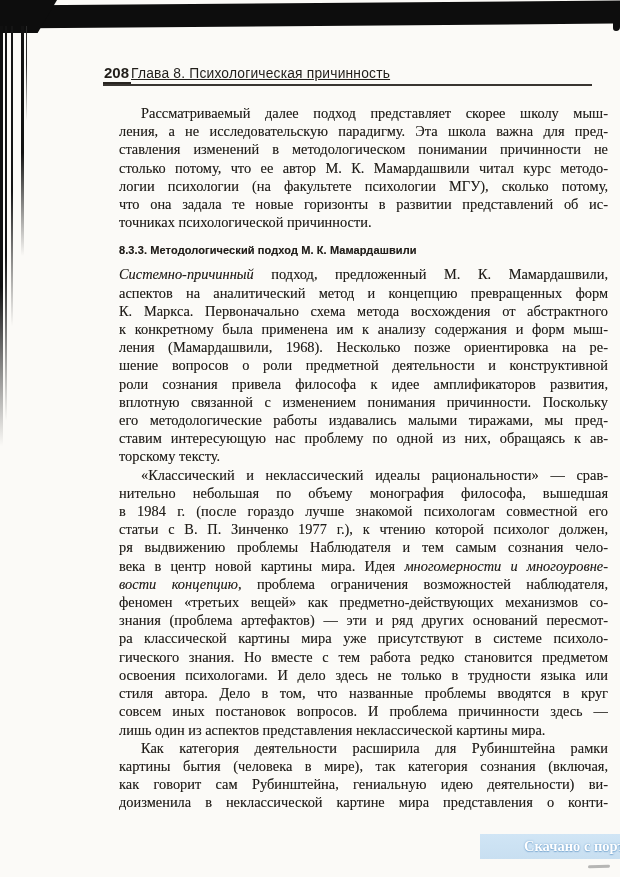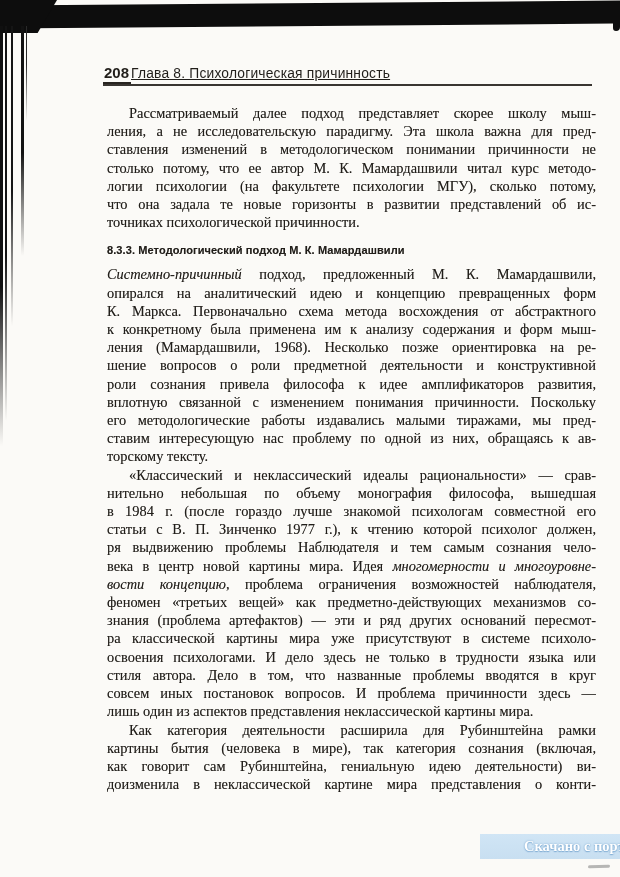--- a/index.html
+++ b/index.html
@@ -55,21 +55,21 @@
     font-weight:bold; font-size:15px; line-height:17px;
     border-bottom:2px solid var(--rule, #282420); padding:0 2px 1px 1px;
   }
   .chapter { font-size:13.8px; line-height:17px; letter-spacing:0.2px; padding-bottom:2px;text-decoration:underline; }
   .header-rule {
     position:absolute; top:84px; left:0; right:0; height:2px;
     background:var(--rule, #282420); opacity:0.92;
   }
 
   .bodytext {
-    position:absolute; top:104px; left:4px; width:100%;
+    position:absolute; top:104px; left:16px; width:100%;
     font-size:14.4px; line-height:18.2px;
     text-shadow:0 0 0.5px rgba(33,30,26,0.45);
   }
   .para { margin:0; }
   .line { text-align:justify; text-align-last:justify; }
   .line.first { text-indent:22px; }
   .line.end { text-align-last:left; }
   .ital { font-style:italic; }
 
   .section-heading {
@@ -121,21 +121,21 @@
             <div class="line"><span>столько потому, что ее автор М. К. Мамардашвили читал курс методо-</span></div>
             <div class="line"><span>логии психологии (на факультете психологии МГУ), сколько потому,</span></div>
             <div class="line"><span>что она задала те новые горизонты в развитии представлений об ис-</span></div>
             <div class="line end"><span>точниках психологической причинности.</span></div>
           </div>
         </div>
       <h2 class="section-heading">8.3.3. Методологический подход М. К. Мамардашвили</h2>
       <div>
           <div class="para">
             <div class="line"><span class="ital">Системно-причинный</span><span> подход, предложенный М. К. Мамардашвили,</span></div>
-            <div class="line"><span>опирался на аналитический идею и концепцию превращенных форм</span></div>
+            <div class="line"><span>аспектов на аналитический метод и концепцию превращенных форм</span></div>
             <div class="line"><span>К. Маркса. Первоначально схема метода восхождения от абстрактного</span></div>
             <div class="line"><span>к конкретному была применена им к анализу содержания и форм мыш-</span></div>
             <div class="line"><span>ления (Мамардашвили, 1968). Несколько позже ориентировка на ре-</span></div>
             <div class="line"><span>шение вопросов о роли предметной деятельности и конструктивной</span></div>
             <div class="line"><span>роли сознания привела философа к идее амплификаторов развития,</span></div>
             <div class="line"><span>вплотную связанной с изменением понимания причинности. Поскольку</span></div>
             <div class="line"><span>его методологические работы издавались малыми тиражами, мы пред-</span></div>
             <div class="line"><span>ставим интересующую нас проблему по одной из них, обращаясь к ав-</span></div>
             <div class="line end"><span>торскому тексту.</span></div>
           </div>
@@ -143,20 +143,21 @@
             <div class="line first"><span>«Классический и неклассический идеалы рациональности» — срав-</span></div>
             <div class="line"><span>нительно небольшая по объему монография философа, вышедшая</span></div>
             <div class="line"><span>в 1984 г. (после гораздо лучше знакомой психологам совместной его</span></div>
             <div class="line"><span>статьи с В. П. Зинченко 1977 г.), к чтению которой психолог должен,</span></div>
             <div class="line"><span>ря выдвижению проблемы Наблюдателя и тем самым сознания чело-</span></div>
             <div class="line"><span>века в центр новой картины мира. Идея </span><span class="ital">многомерности и многоуровне-</span></div>
             <div class="line"><span class="ital">вости концепцию</span><span>, проблема ограничения возможностей наблюдателя,</span></div>
             <div class="line"><span>феномен «третьих вещей» как предметно-действующих механизмов со-</span></div>
             <div class="line"><span>знания (проблема артефактов) — эти и ряд других оснований пересмот-</span></div>
             <div class="line"><span>ра классической картины мира уже присутствуют в системе психоло-</span></div>
+            <div class="line"><span>гического знания. Но вместе с тем работа редко становится предметом</span></div>
             <div class="line"><span>освоения психологами. И дело здесь не только в трудности языка или</span></div>
             <div class="line"><span>стиля автора. Дело в том, что названные проблемы вводятся в круг</span></div>
             <div class="line"><span>совсем иных постановок вопросов. И проблема причинности здесь —</span></div>
             <div class="line end"><span>лишь один из аспектов представления неклассической картины мира.</span></div>
           </div>
           <div class="para">
             <div class="line first"><span>Как категория деятельности расширила для Рубинштейна рамки</span></div>
             <div class="line"><span>картины бытия (человека в мире), так категория сознания (включая,</span></div>
             <div class="line"><span>как говорит сам Рубинштейна, гениальную идею деятельности) ви-</span></div>
             <div class="line"><span>доизменила в неклассической картине мира представления о конти-</span></div>

